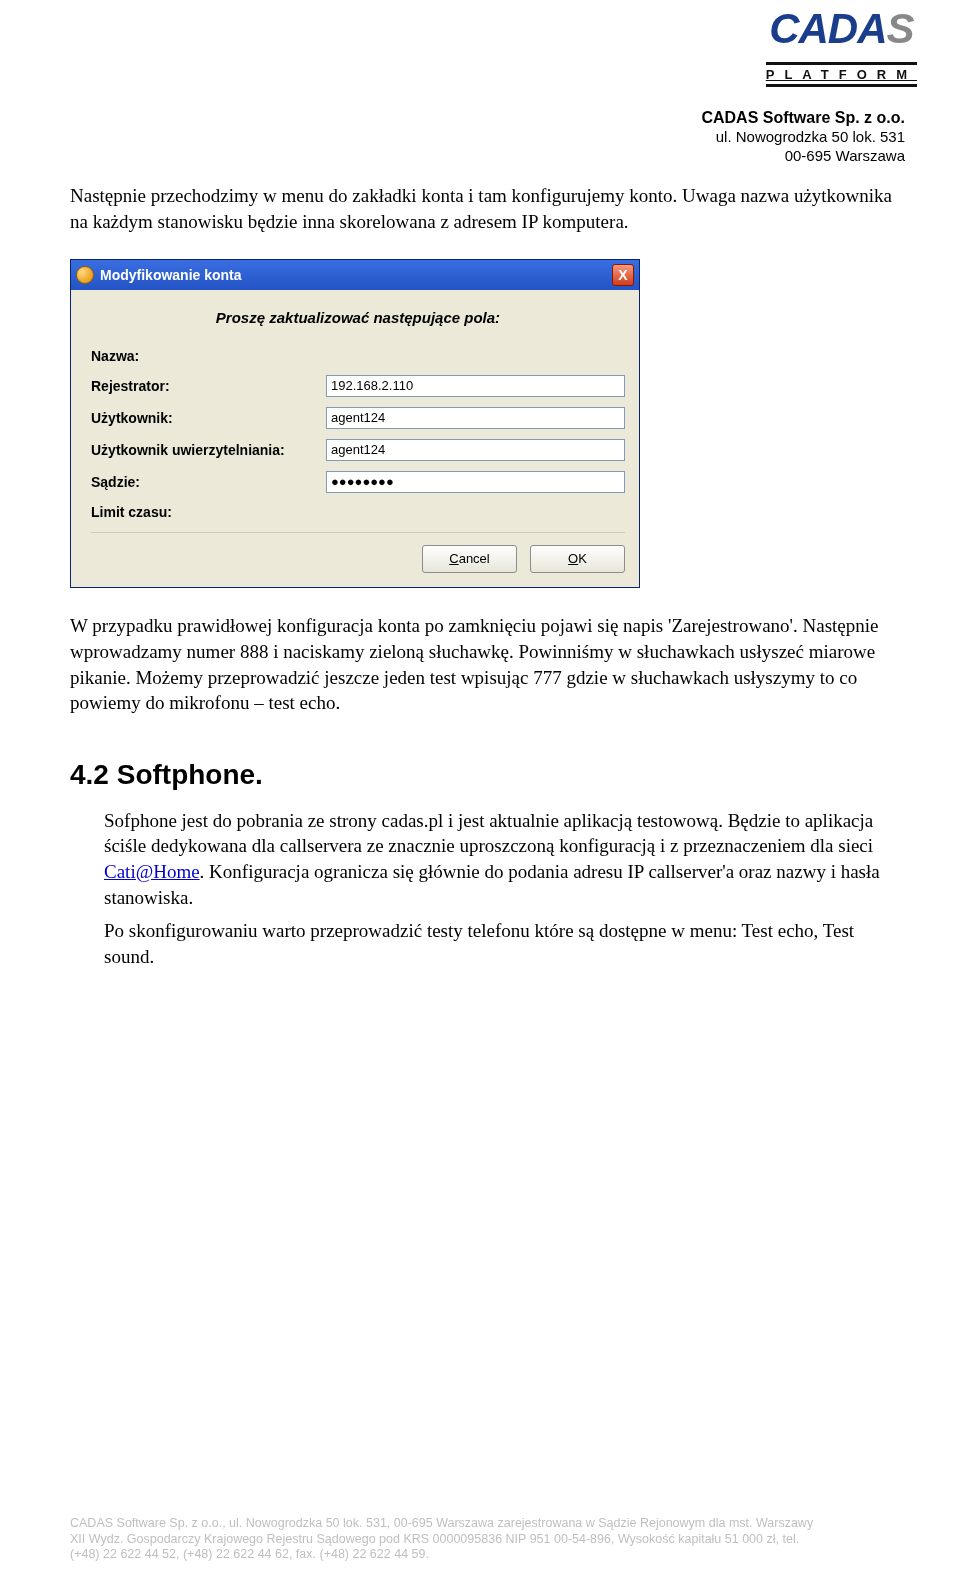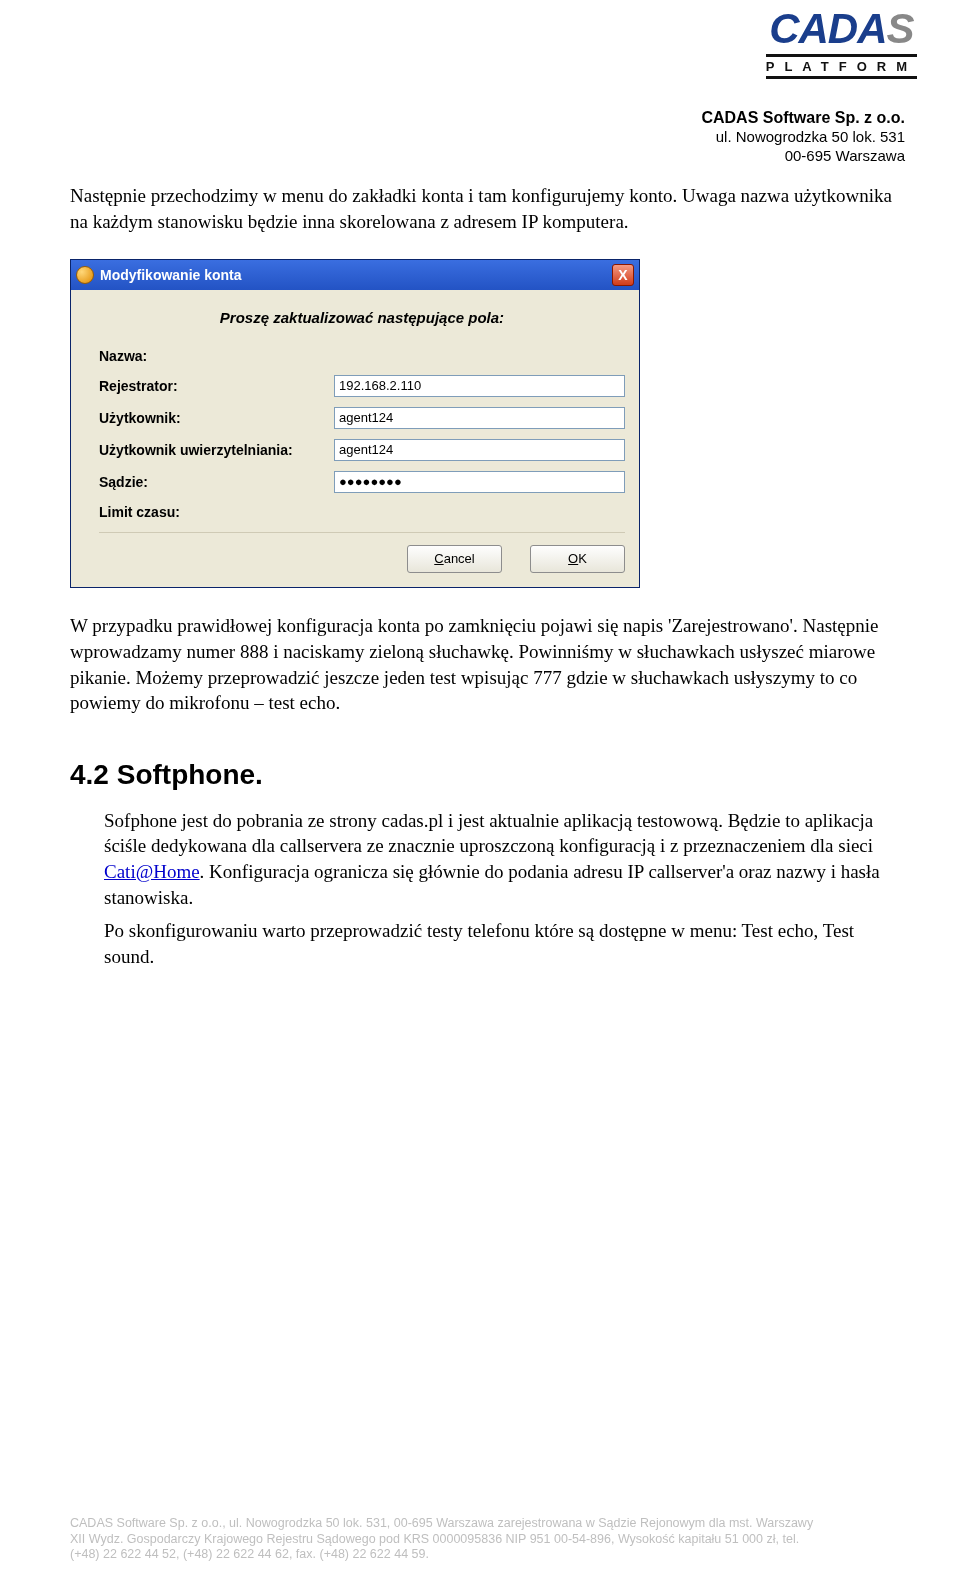--- a/index.html
+++ b/index.html
@@ -31,22 +31,23 @@
   .logo-text .grey { color: #888; }
   .platform {
     font-family: Arial, sans-serif;
     font-weight: 900;
     letter-spacing: 10px;
     font-size: 13px;
     color: #111;
     border-top: 3px solid #111;
     border-bottom: 3px solid #111;
     padding: 1px 0;
-    margin-top: 6px;
+    margin-top: 14px;
     text-align: right;
+    text-decoration: underline;
   }
   .company-block {
     position: absolute;
     top: 108px;
     right: 55px;
     text-align: right;
     font-family: Arial, sans-serif;
     font-size: 15px;
     line-height: 1.25;
   }
@@ -90,21 +91,21 @@
     width: 22px; height: 22px;
     background: linear-gradient(#f59a82, #d13c1a);
     border: 1px solid #8a1800;
     border-radius: 3px;
     color: #fff;
     font-weight: bold;
     text-align: center;
     line-height: 20px;
     font-size: 14px;
   }
-  .dlgbody { padding: 10px 14px 14px 28px; }
+  .dlgbody { padding: 10px 14px 14px 20px; }
   .prompt { text-align: center; font-style: italic; font-weight: bold; margin: 8px 0 18px 0; font-size: 15px; }
   .row { display: flex; align-items: center; margin-bottom: 10px; }
   .row label { width: 235px; font-weight: bold; font-size: 14px; }
   .row .field {
     flex: 1;
     height: 22px;
     border: 1px solid #7f9db9;
     background: #fff;
     padding: 1px 4px;
     font-size: 13px;
@@ -122,21 +123,21 @@
   }
   .chkbox::after {
     content: "";
     position: absolute;
     left: 2px; top: 4px;
     width: 8px; height: 4px;
     border-left: 2px solid #2a8a2a;
     border-bottom: 2px solid #2a8a2a;
     transform: rotate(-45deg);
   }
-  .btnrow { display: flex; justify-content: flex-end; gap: 28px; margin-top: 8px; border-top: 1px solid #cfcab5; padding-top: 12px;}
+  .btnrow { display: flex; justify-content: flex-end; gap: 13px; margin-top: 8px; border-top: 1px solid #cfcab5; padding-top: 12px;}
   .btn {
     width: 95px; height: 28px;
     border: 1px solid #8d8d8d;
     background: linear-gradient(#fefefe, #e8e6da);
     border-radius: 3px;
     font-size: 13px;
     text-align: center;
     line-height: 26px;
     font-family: Tahoma, Arial, sans-serif;
   }

